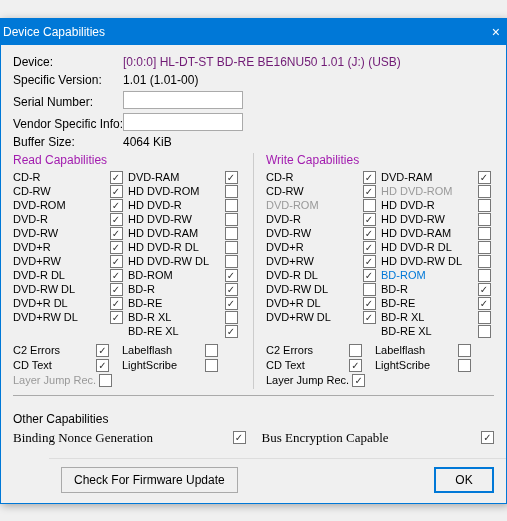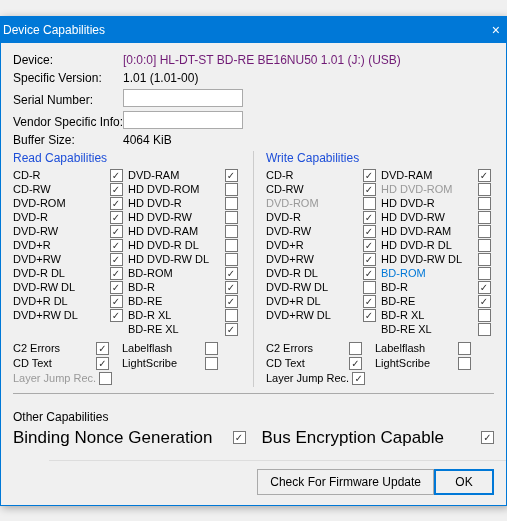--- a/index.html
+++ b/index.html
@@ -68,21 +68,21 @@
       display: flex;
       gap: 8px;
       margin-top: 4px;
     }
     .cap-column {
       flex: 1;
     }
     .cap-header {
       font-size: 12px;
       margin-bottom: 4px;
-      color: #1d4ed8;
+      color: #a21caf;
     }
     .cap-grid {
       display: grid;
       grid-template-columns: 1fr 20px 1fr 20px;
       gap: 1px 2px;
       align-items: center;
     }
     .cap-item-label {
       font-size: 11px;
       color: #000;
@@ -143,26 +143,27 @@
       display: flex;
       gap: 16px;
     }
     .other-cap-row {
       display: flex;
       align-items: center;
       gap: 4px;
       flex: 1;
     }
     .other-cap-label {
-      font-size: 17px;
+      font-size: 13px;
       flex: 1;
+      font-family: Liberation Serif, serif;
     }
     .bottom-bar {
       display: flex;
-      justify-content: flex-end;
+      justify-content: space-between;
       align-items: center;
       padding: 8px 12px 10px;
       border-top: 1px solid #ddd;
       margin-top: 4px;
       margin-left: 48px;
     }
     .btn {
       height: 26px;
       padding: 0 12px;
       font-size: 12px;

